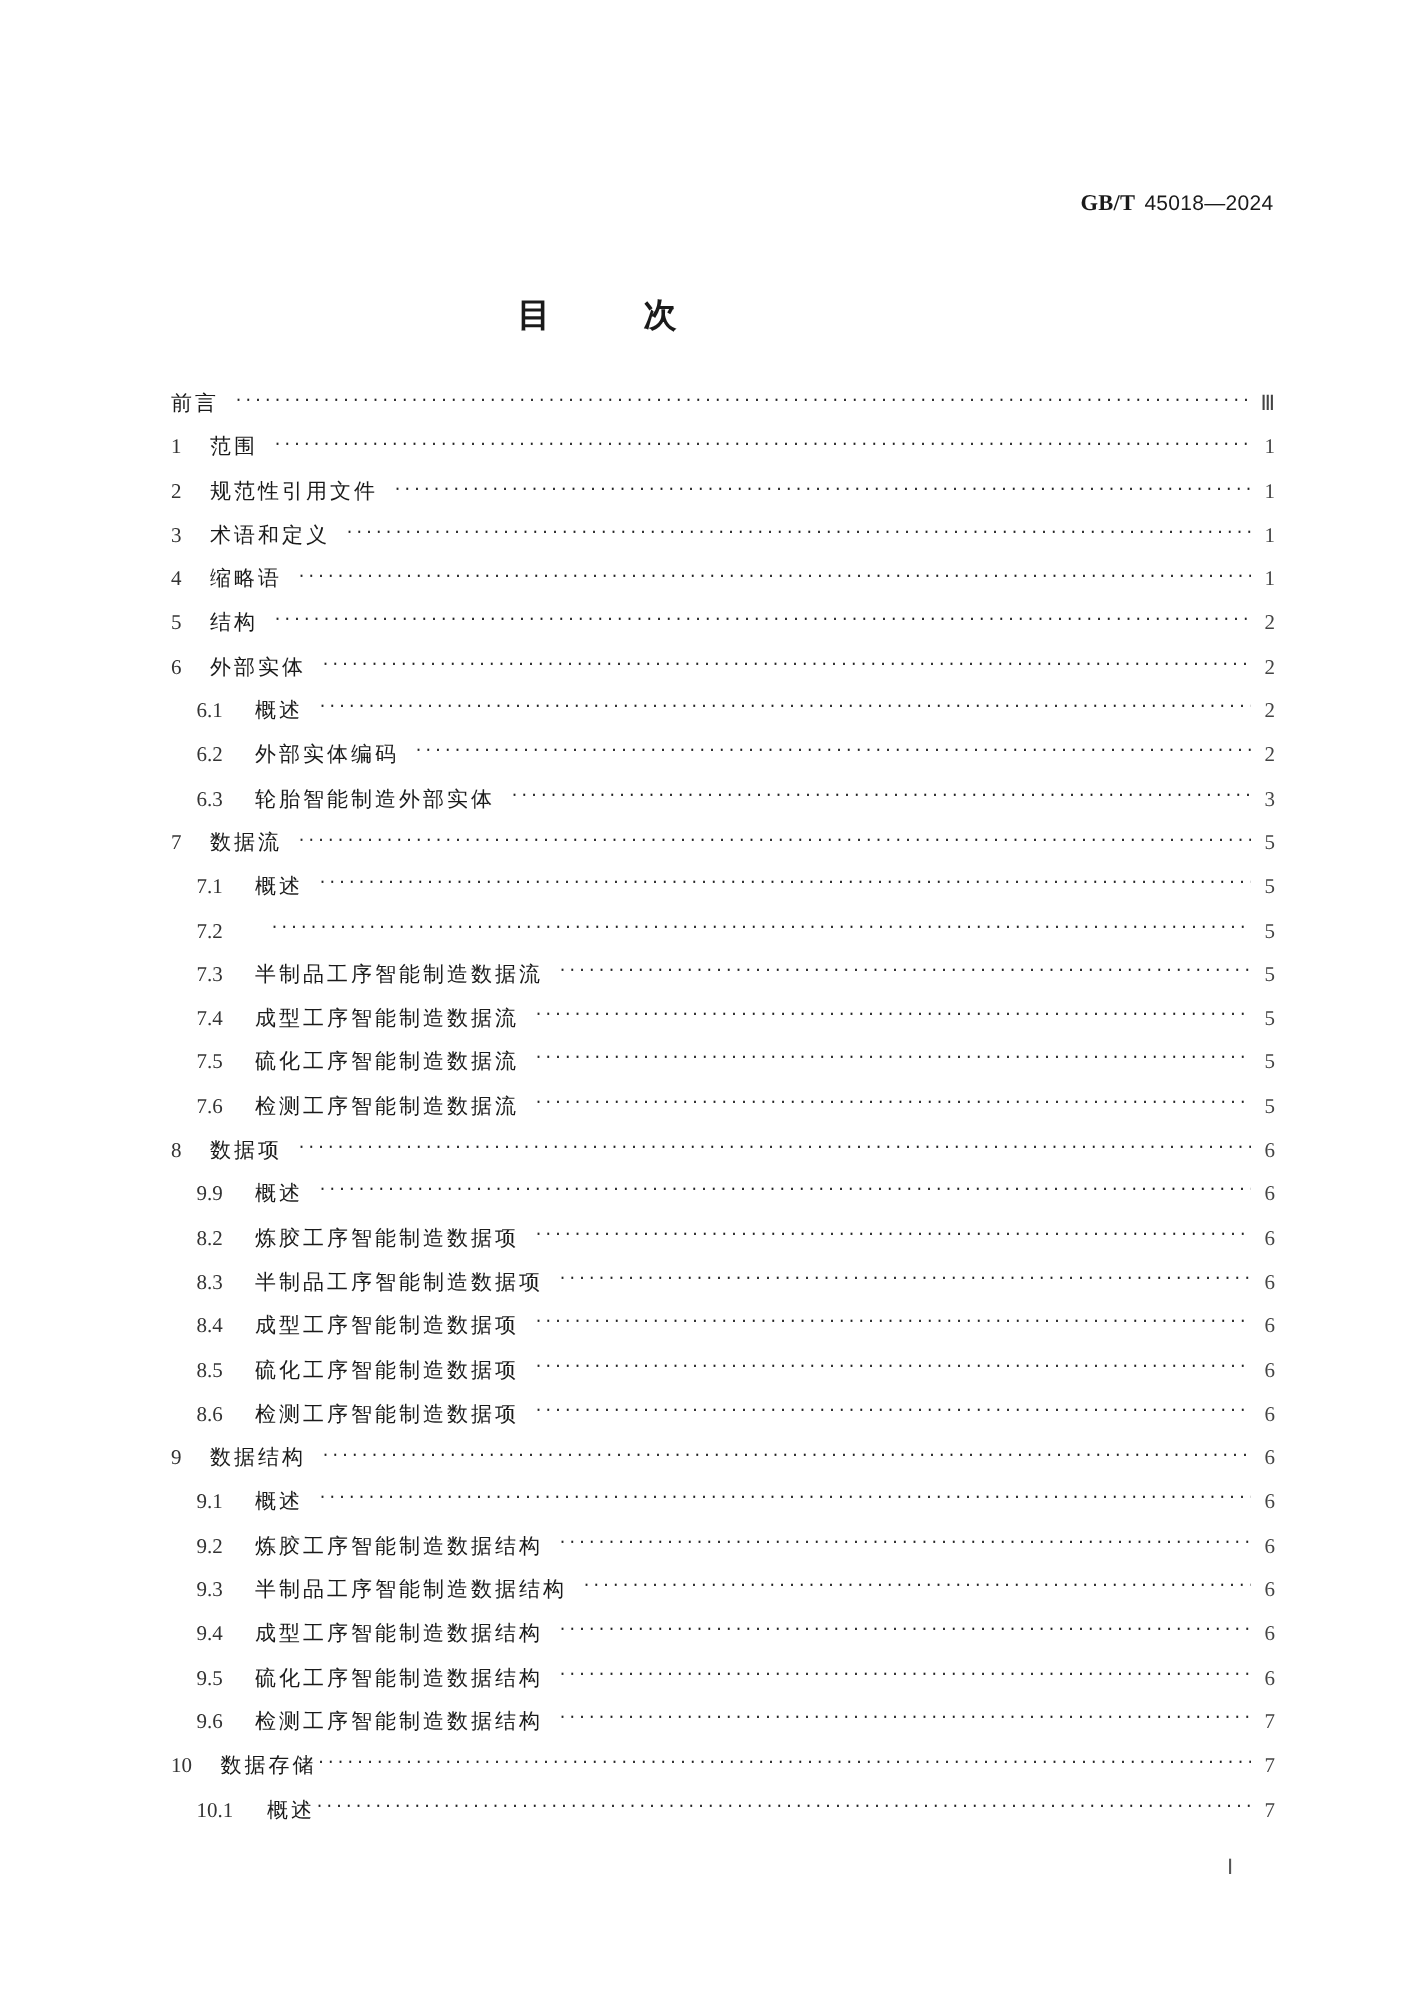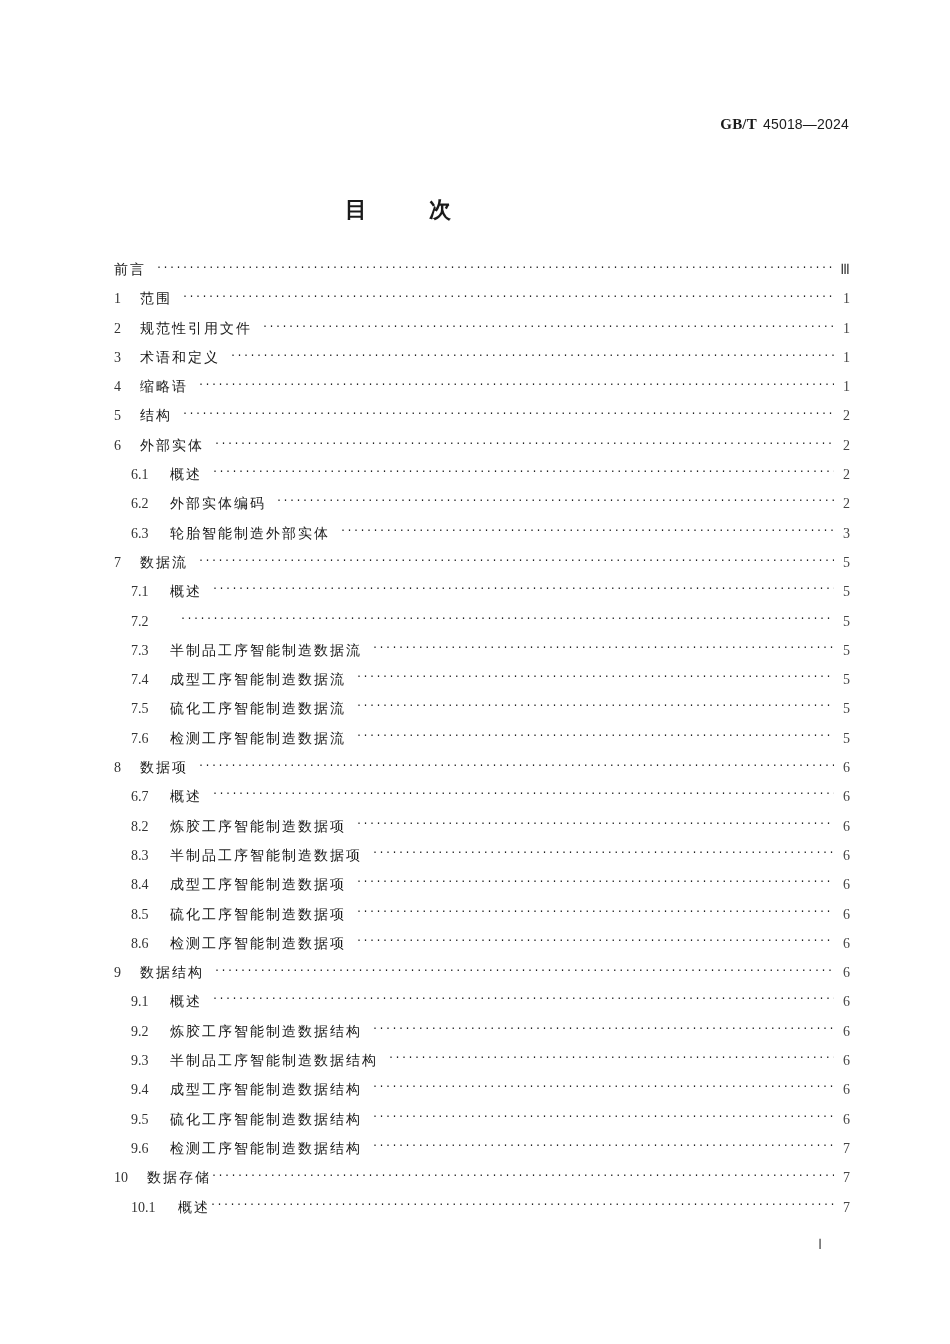--- a/index.html
+++ b/index.html
@@ -10,21 +10,21 @@
     body {
       width: 950px;
       height: 1344px;
       position: relative;
       overflow: hidden;
       font-family: "DejaVu Serif", "Liberation Serif", serif;
       color: #1a1a1a;
     }
     .doc-id {
       position: absolute;
-      top: 116px;
+      top: 127px;
       right: 101px;
       font-size: 14px;
       letter-spacing: 0.2px;
       white-space: nowrap;
     }
     .doc-id .prefix {
       font-family: "Liberation Serif", serif;
       font-weight: bold;
       font-size: 15px;
     }
@@ -216,21 +216,21 @@
       <span class="toc-dots">········································································································································································································</span>
       <span class="toc-page">5</span>
     </div>
     <div class="toc-row l1">
       <span class="toc-num">8</span>
       <span class="toc-label">数据项</span>
       <span class="toc-dots">········································································································································································································</span>
       <span class="toc-page">6</span>
     </div>
     <div class="toc-row l2">
-      <span class="toc-num">6.7</span>
+      <span class="toc-num">9.9</span>
       <span class="toc-label">概述</span>
       <span class="toc-dots">········································································································································································································</span>
       <span class="toc-page">6</span>
     </div>
     <div class="toc-row l2">
       <span class="toc-num">8.2</span>
       <span class="toc-label">炼胶工序智能制造数据项</span>
       <span class="toc-dots">········································································································································································································</span>
       <span class="toc-page">6</span>
     </div>

